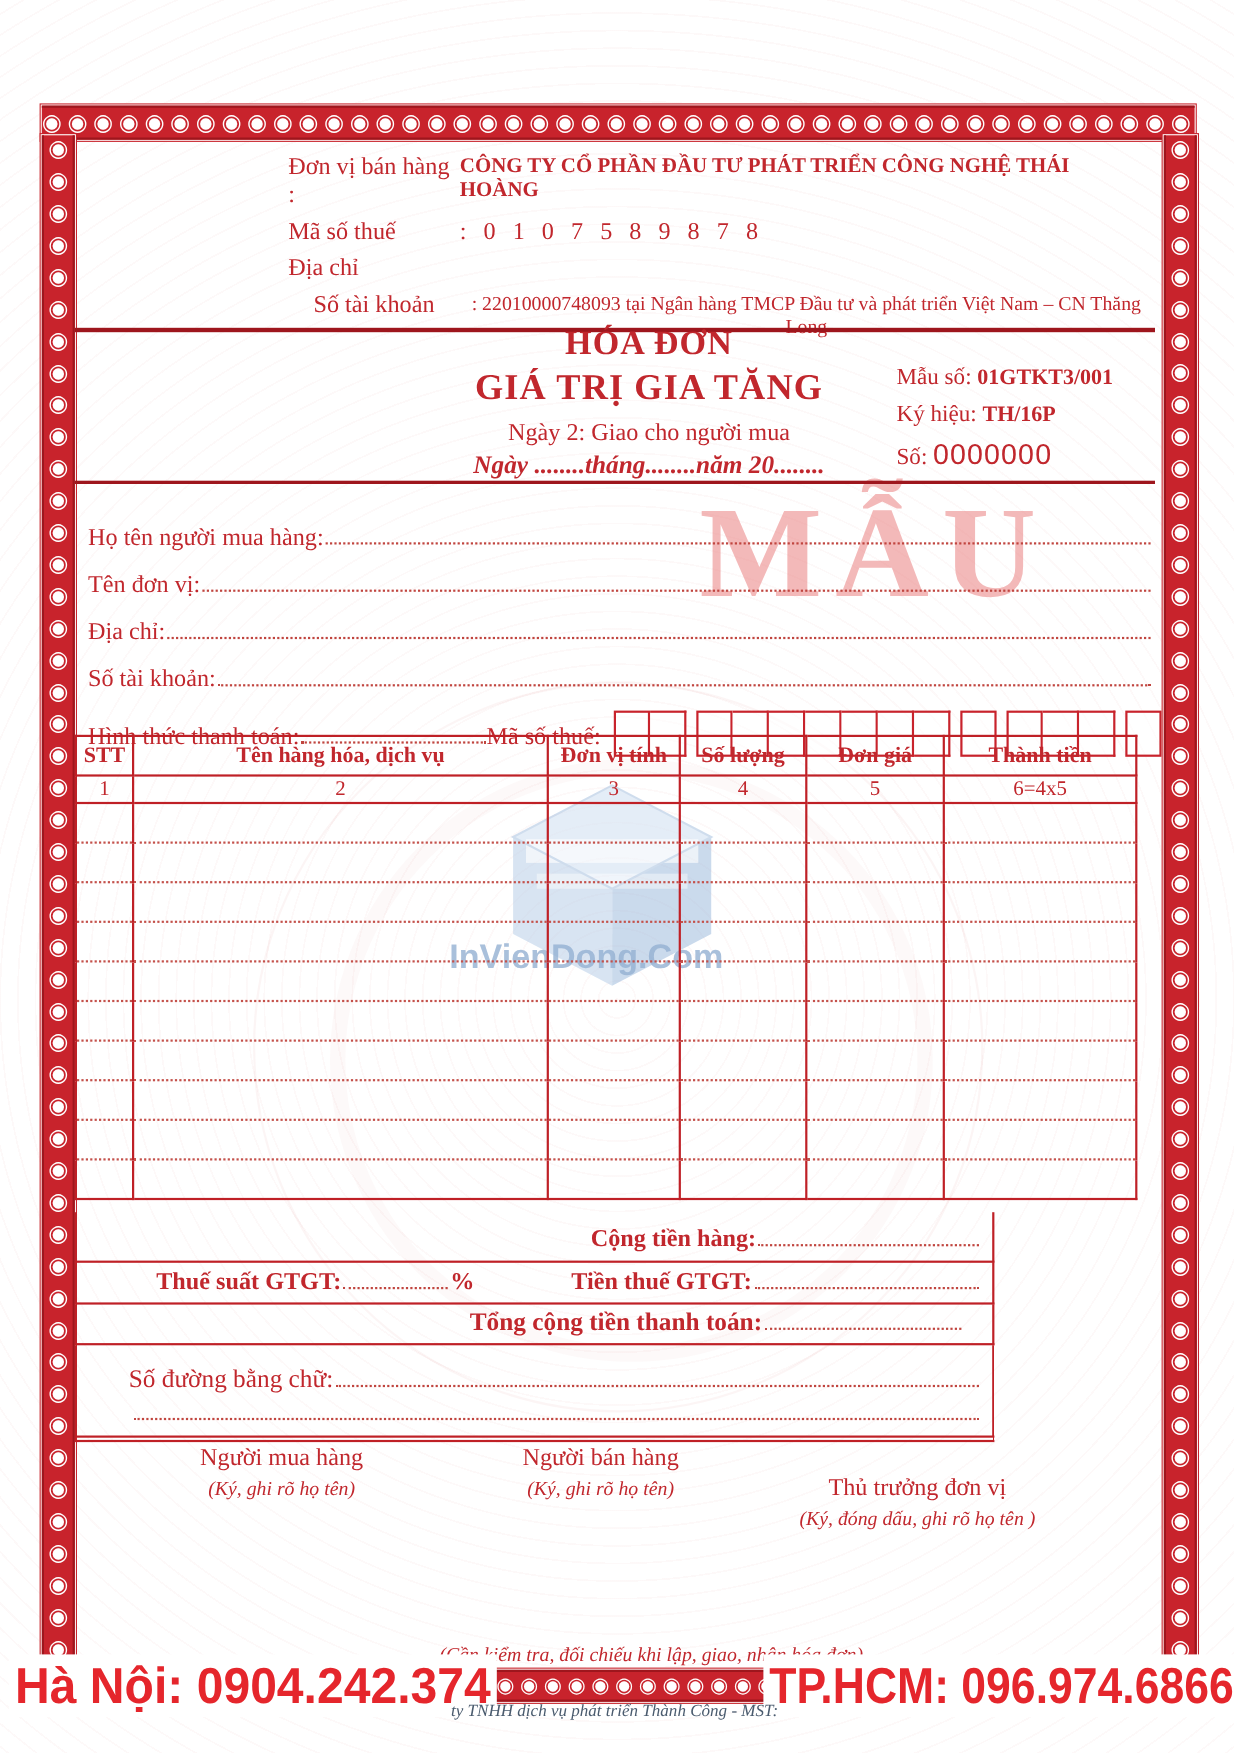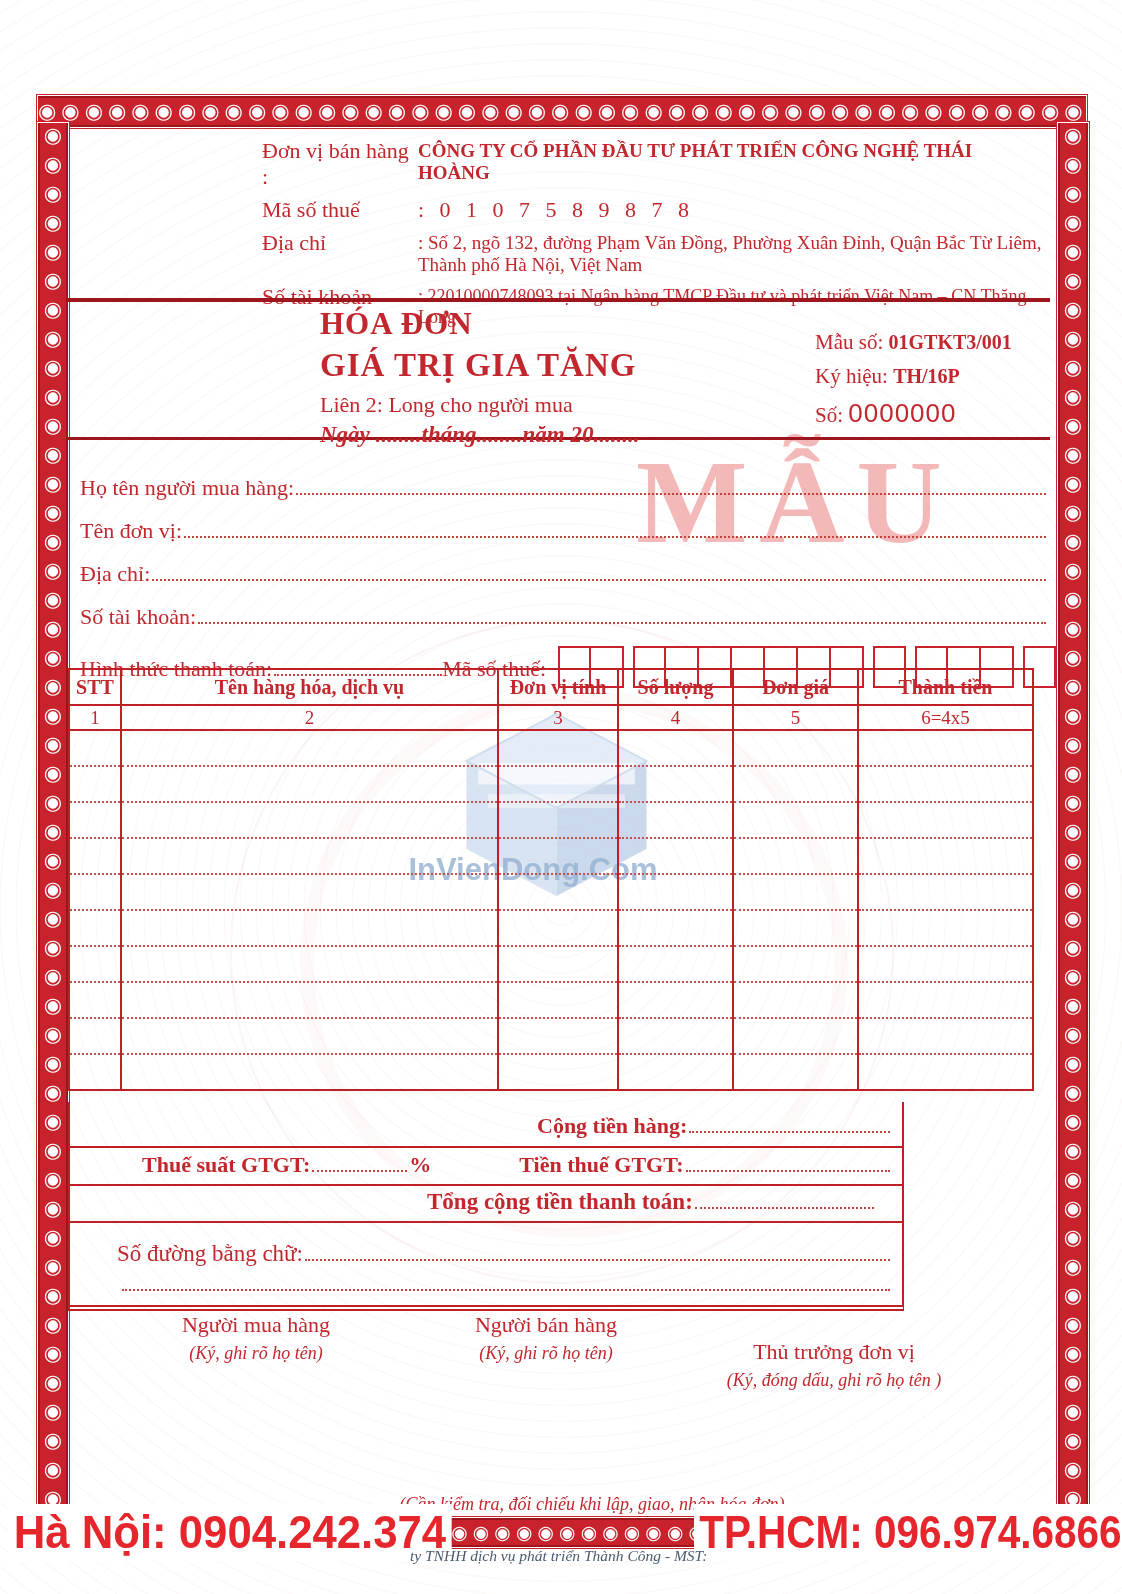--- a/index.html
+++ b/index.html
@@ -43,21 +43,21 @@
   .seller{position:absolute; left:262px; top:138px; width:786px; color:#c1272d;}
   .srow{display:flex; margin-bottom:7px;}
   .slabel{flex:0 0 156px; font-size:22px;}
   .sval{flex:1; font-size:19px; padding-top:2px;}
   .sval.company{font-weight:bold; font-size:19px;}
   .sval.mst{font-weight:normal; font-size:22px; letter-spacing:5px; padding-top:0;}
   .sval.account{font-size:18px;}
   .hr1{position:absolute; left:68px; top:298px; width:982px; height:4px; background:#9e161d;}
   .hr2{position:absolute; left:68px; top:437px; width:982px; height:3px; background:#9e161d;}
   
-  .titleblock{position:absolute; left:320px; top:306px; width:540px; text-align:left; color:#c1272d;}
+  .titleblock{position:absolute; left:320px; top:294px; width:540px; text-align:center; color:#c1272d;}
   .t1{font-size:31px; font-weight:bold; letter-spacing:1px;}
   .t2{font-size:33px; font-weight:bold; margin-top:5px; letter-spacing:1px;}
   .lien{font-size:22px; margin-top:8px;}
   .dateline{font-size:23px; font-style:italic; font-weight:600; margin-top:4px;}
   .meta{position:absolute; left:815px; top:330px; width:235px; color:#c1272d; font-size:21px;}
   .meta .mrow{margin-bottom:9px;}
   .meta b{font-size:20px;}
   .serial{font-family:"Liberation Sans","DejaVu Sans",sans-serif; font-size:26px; letter-spacing:1px;}
   
   .buyer{position:absolute; left:80px; top:458px; width:966px; color:#c1272d;}
@@ -148,34 +148,33 @@
     <div class="srow">
       <span class="slabel">Đơn vị bán hàng :</span>
       <span class="sval company">CÔNG TY CỔ PHẦN ĐẦU TƯ PHÁT TRIỂN CÔNG NGHỆ THÁI HOÀNG</span>
     </div>
     <div class="srow">
       <span class="slabel">Mã số thuế</span>
       <span class="sval mst">: 0 1 0 7 5 8 9 8 7 8</span>
     </div>
     <div class="srow">
       <span class="slabel">Địa chỉ</span>
-      <span class="sval">: Số 2, ngõ 132, đường Phạm Văn Đồng, Phường Xuân Đỉnh, Quận Bắc Từ Liêm, Thành phố Hà Nội, Việt Nam</span>
-    </div>
-    <div class="srow" style="margin-top:8px;">
+    </div>
+    <div class="srow" style="margin-top:8px;text-align:center;">
       <span class="slabel">Số tài khoản</span>
       <span class="sval account">: 22010000748093 tại Ngân hàng TMCP Đầu tư và phát triển Việt Nam – CN Thăng Long</span>
     </div>
   </div>
 
   <div class="hr1"></div>
 
   <div class="titleblock z1">
     <div class="t1">HÓA ĐƠN</div>
     <div class="t2">GIÁ TRỊ GIA TĂNG</div>
-    <div class="lien">Liên 2: Long cho người mua</div>
+    <div class="lien">Ngày 2: Giao cho người mua</div>
     <div class="dateline">Ngày ........tháng........năm 20........</div>
   </div>
   <div class="meta z1">
     <div class="mrow">
       <span>Mẫu số:</span>
       <b>01GTKT3/001</b>
     </div>
     <div class="mrow">
       <span>Ký hiệu:</span>
       <b>TH/16P</b>

